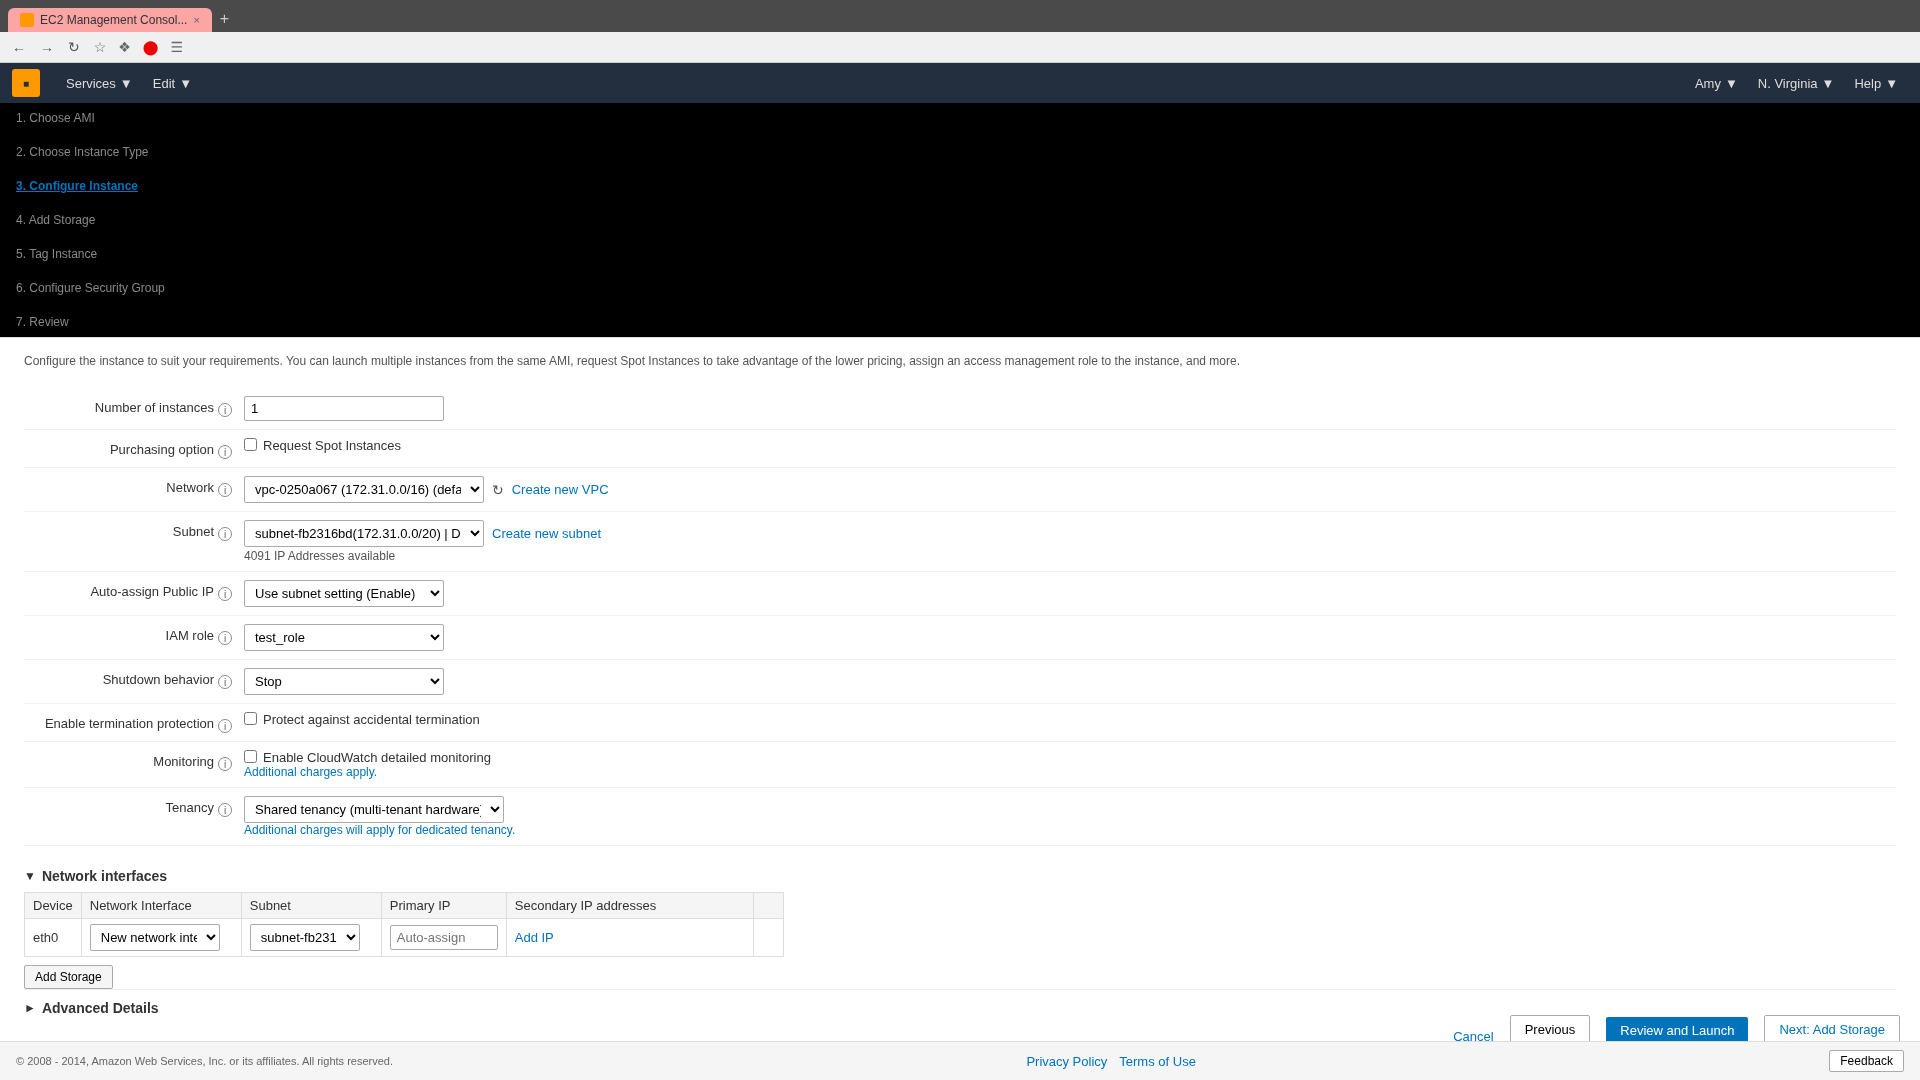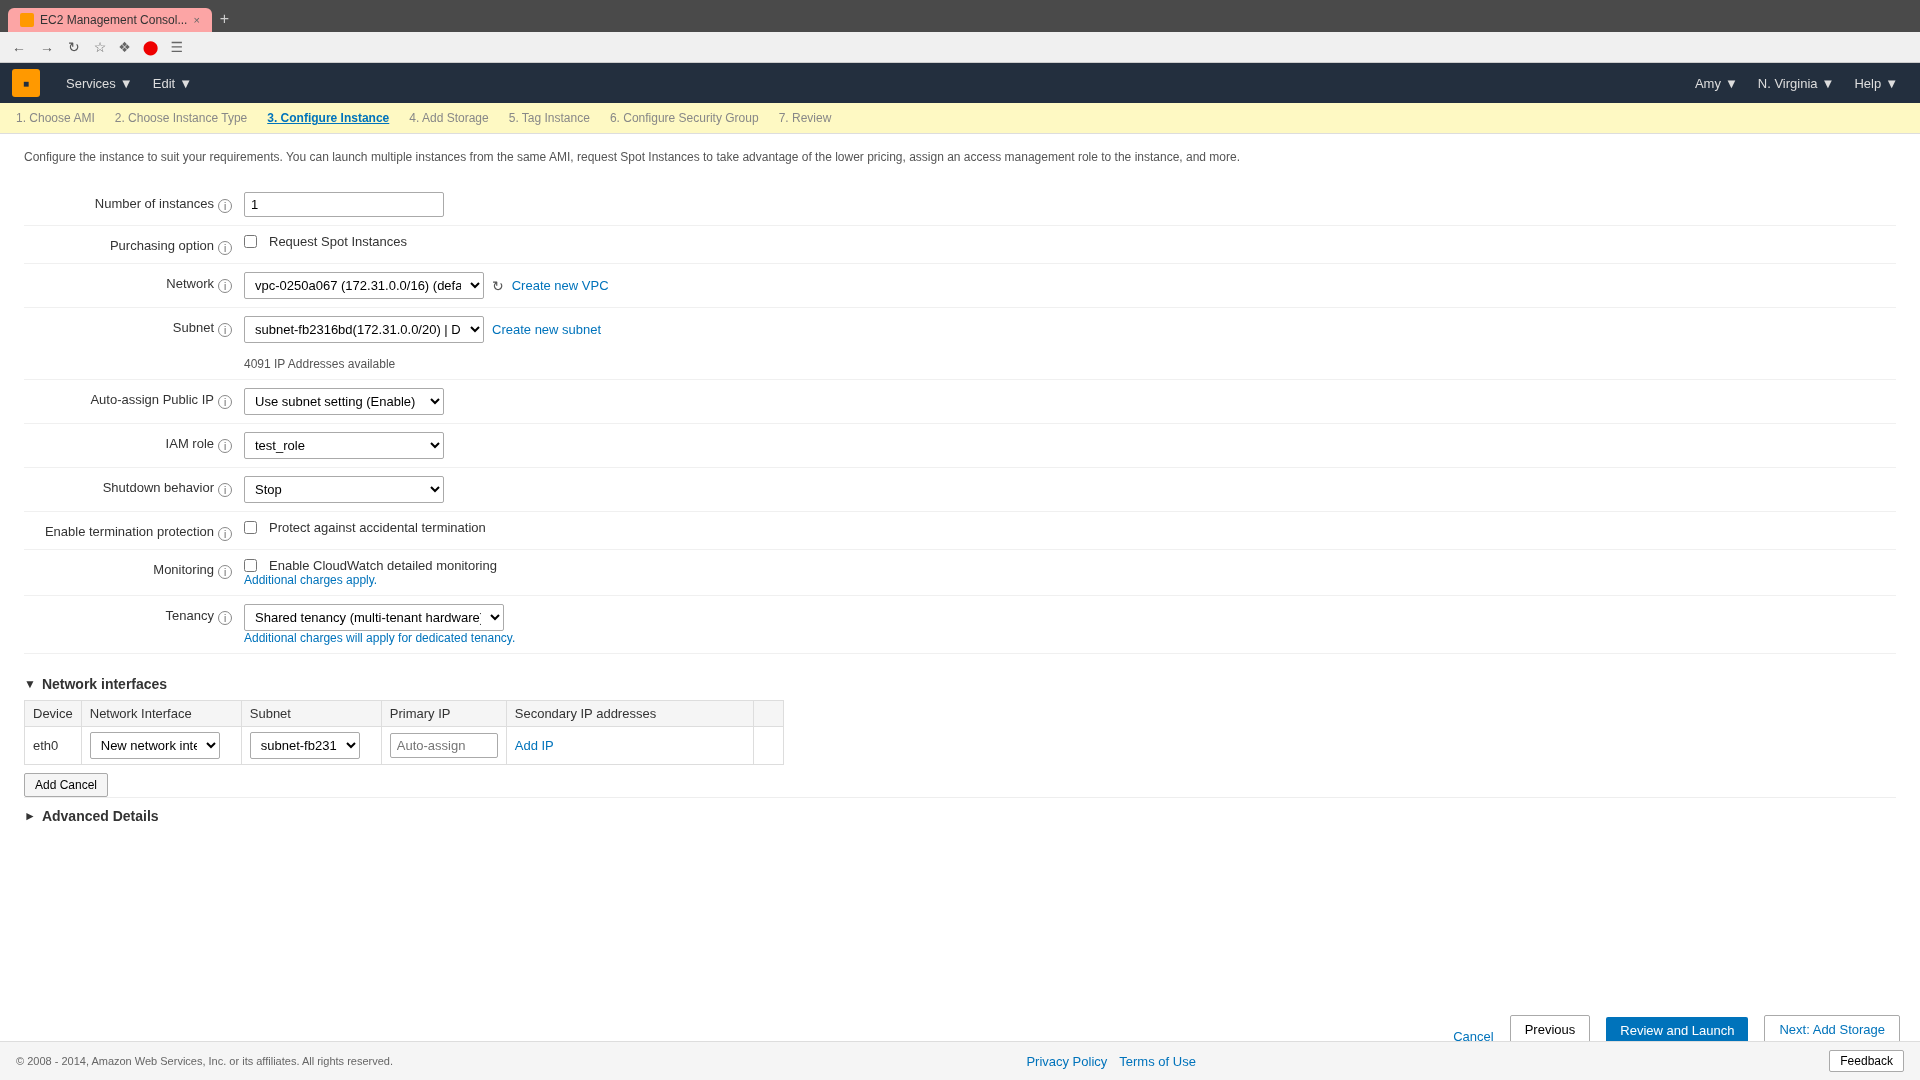--- a/index.html
+++ b/index.html
@@ -39,22 +39,22 @@
     .aws-logo { background: #ff9900; width: 28px; height: 28px; border-radius: 3px; margin-right: 16px; display: flex; align-items: center; justify-content: center; }
     .aws-logo-inner { color: #232f3e; font-weight: bold; font-size: 10px; }
     .aws-nav-item {
       color: #ddd; font-size: 13px; padding: 0 10px; height: 40px;
       display: flex; align-items: center; cursor: pointer; gap: 4px;
     }
     .aws-nav-right { margin-left: auto; display: flex; align-items: center; }
 
     
     .steps-bar {
-      background: #fef9c3; border-bottom: 1px solid #ddd; padding: 8px 16px;
-      display: flex; gap: 20px; font-size: 12px;
+      background: #000000; border-bottom: 1px solid #ddd; padding: 8px 16px;
+      display: flex; gap: 20px; font-size: 12px; flex-direction: column;
     }
     .step-item { color: #0073bb; cursor: pointer; white-space: nowrap; }
     .step-item.active { color: #0073bb; font-weight: bold; text-decoration: underline; }
     .step-item.inactive { color: #888; cursor: default; }
 
     
     .main-content { padding: 16px 24px; background: #fff; min-height: 600px; }
     .page-title { font-size: 18px; font-weight: bold; margin-bottom: 6px; color: #222; }
     .page-desc { font-size: 12px; color: #555; margin-bottom: 20px; }
 
@@ -80,24 +80,24 @@
     .text-input {
       border: 1px solid #aaa; padding: 4px 6px; font-size: 13px;
       border-radius: 2px; width: 200px;
     }
     .select-input {
       border: 1px solid #aaa; padding: 4px 6px; font-size: 13px;
       border-radius: 2px; background: #fff; cursor: pointer;
     }
     .select-wide { width: 240px; }
     .select-medium { width: 200px; }
-    .checkbox-row { display: flex; align-items: center; gap: 12px; }
+    .checkbox-row { display: flex; align-items: flex-start; gap: 6px; }
     .form-link { color: #0073bb; text-decoration: none; cursor: pointer; font-size: 13px; }
     .refresh-btn { background: none; border: none; cursor: pointer; color: #555; font-size: 14px; }
-    .small-note { font-size: 12px; color: #555; margin-top: 14px; }
+    .small-note { font-size: 12px; color: #555; margin-top: 2px; }
     .small-link { font-size: 12px; color: #0073bb; cursor: pointer; }
 
     
     .section-header {
       display: flex; align-items: center; gap: 6px; padding: 10px 0 8px;
       font-size: 14px; font-weight: bold; color: #333; cursor: pointer;
     }
     .section-toggle { font-size: 12px; }
 
     .ni-table { width: 760px; border-collapse: collapse; font-size: 13px; }
@@ -391,21 +391,21 @@
           <td>
             <input class="text-input" style="width: 108px;" type="text" placeholder="Auto-assign">
           </td>
           <td>
             <a class="form-link">Add IP</a>
           </td>
           <td></td>
         </tr>
       </tbody>
     </table>
-    <button class="add-device-btn">Add Cancel</button>
+    <button class="add-device-btn">Add Storage</button>
   </div>
 
   <div>
     <div class="advanced-header">
       <span class="section-toggle">►</span>
       <span>Advanced Details</span>
     </div>
   </div>
 </div>
 

